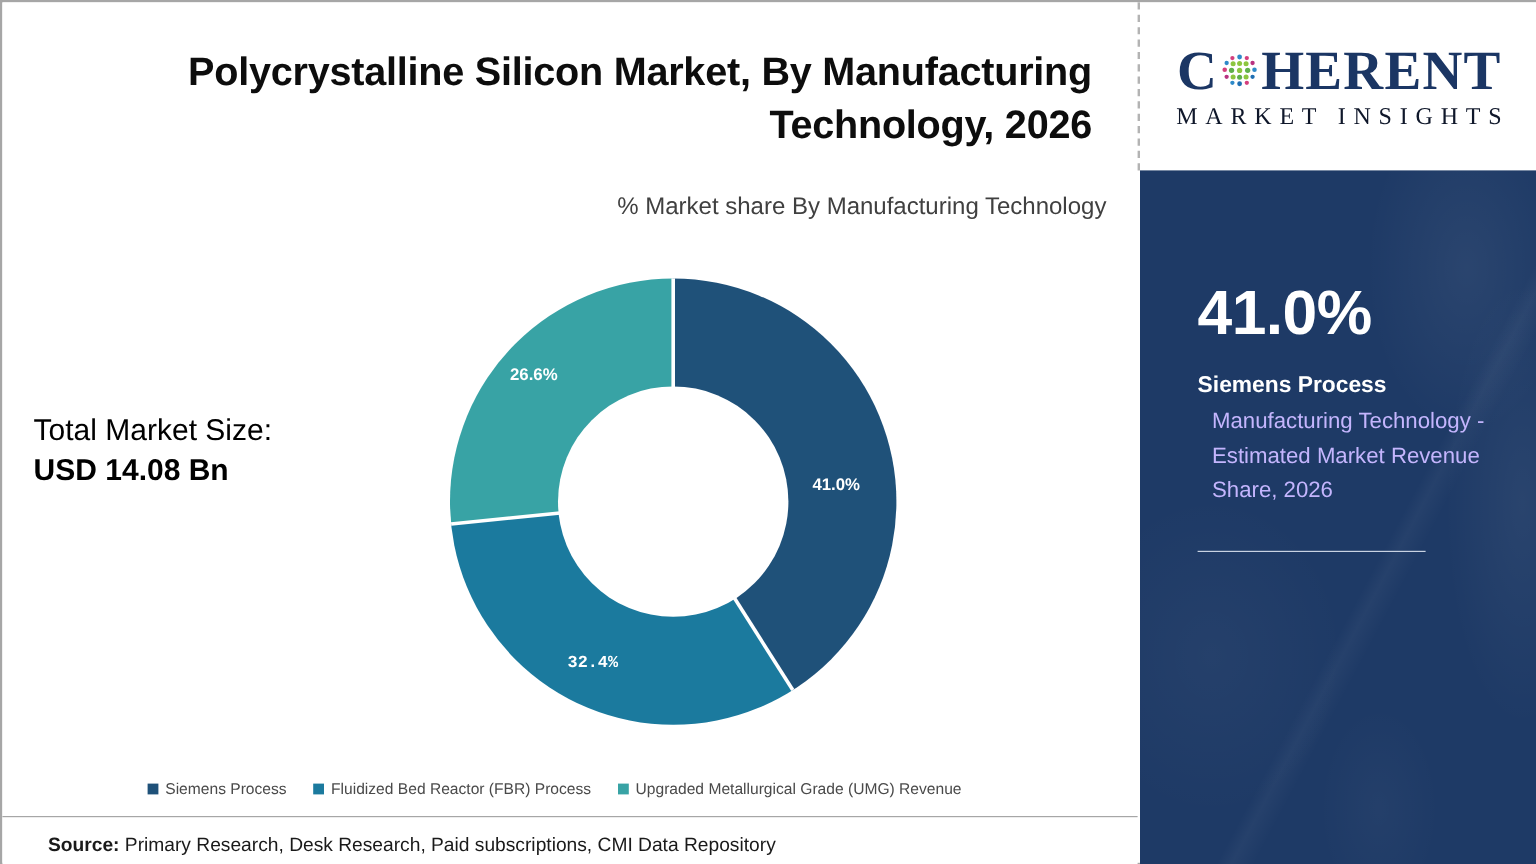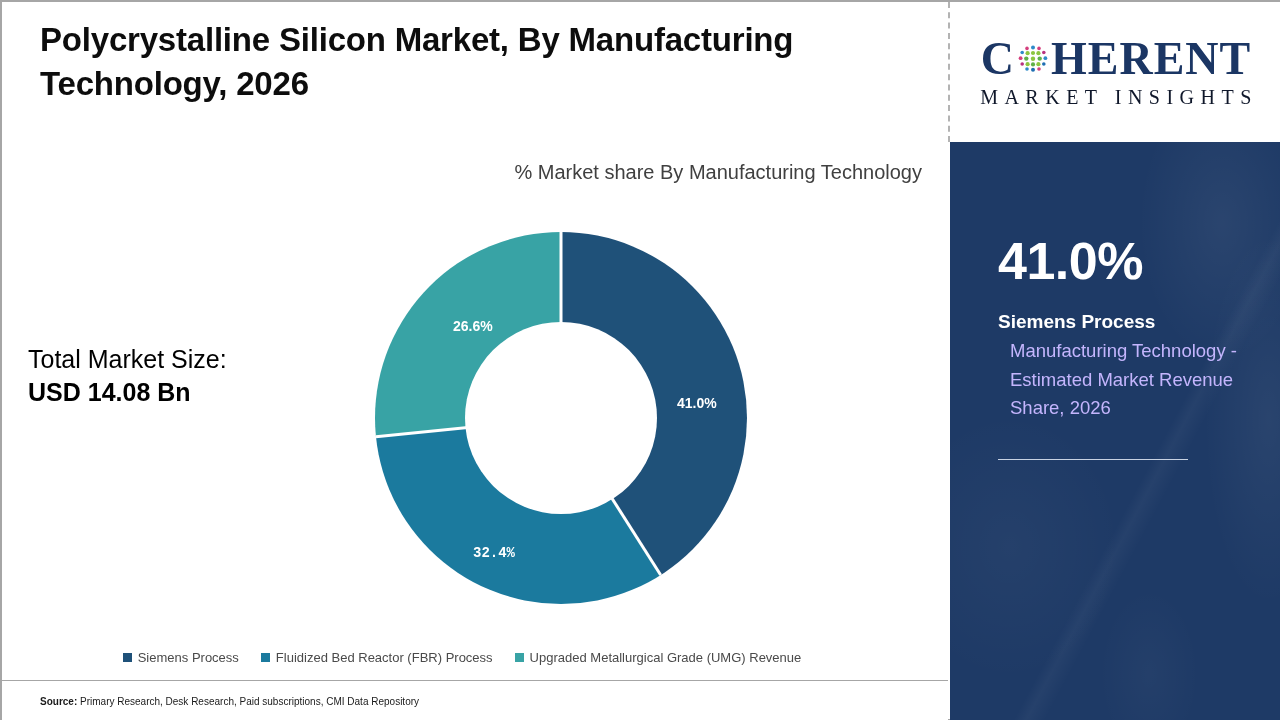--- a/index.html
+++ b/index.html
@@ -18,23 +18,23 @@
     border-bottom:1px solid #a6a6a6;
   }
 
   
   #left {
     position:absolute; left:0; top:0;
     width:946px; height:718px;
     background:#ffffff;
   }
   #title {
-    position:absolute; left:38px; top:16px; width:870px;
+    position:absolute; left:38px; top:36px; width:870px;
     font-size:33px; font-weight:bold; line-height:1.32;
-    color:#0d0d0d; letter-spacing:-0.2px;
+    color:#0d0d0d; letter-spacing:-0.2px;text-align:right;
   }
   #subtitle {
     position:absolute; left:0; top:159px; width:920px;
     text-align:right;
     font-size:20px; color:#404040; font-weight:400;
   }
 
   
   #tms { position:absolute; left:26px; top:322px; width:300px; }
   #tms .l1 { font-size:25px; color:#000; font-weight:400; line-height:1.3;margin-top:19px; }
@@ -66,39 +66,39 @@
     width:192px; height:192px; margin:-96px 0 0 -96px;
     background:#ffffff; border-radius:50%;
   }
   .slice-lab {
     position:absolute;
     color:#ffffff; font-size:14px; font-weight:bold;
     white-space:nowrap;
   }
   #lab0 { left:302px; top:163px; }
   #lab1 { left:98px;  top:313px;font-family:Liberation Mono, monospace; }
-  #lab2 { left:50px;  top:86px;margin-left:28px;  }
+  #lab2 { left:50px;  top:72px;  }
 
   
   #legend {
     position:absolute; left:0; top:648px; width:920px;
     display:flex; justify-content:center; align-items:center; gap:22px;
   }
   .lg-item { display:flex; align-items:center; gap:6px; }
   .lg-sw { width:9px; height:9px; display:block; }
   .lg-tx { font-size:13px; color:#4a4a4a; }
 
   
   #src-rule {
     position:absolute; left:0; top:678px; width:946px;
     height:1px; background:#a6a6a6;
   }
   #source {
     position:absolute; left:38px; top:694px;
-    font-size:10px; color:#1a1a1a; white-space:nowrap;
+    font-size:16px; color:#1a1a1a; white-space:nowrap;
   }
   #source b { font-weight:bold; }
 
   
   #divider {
     position:absolute; left:946px; top:0;
     width:0; height:140px;
     border-left:2px dashed #b3b3b3;
   }
 

